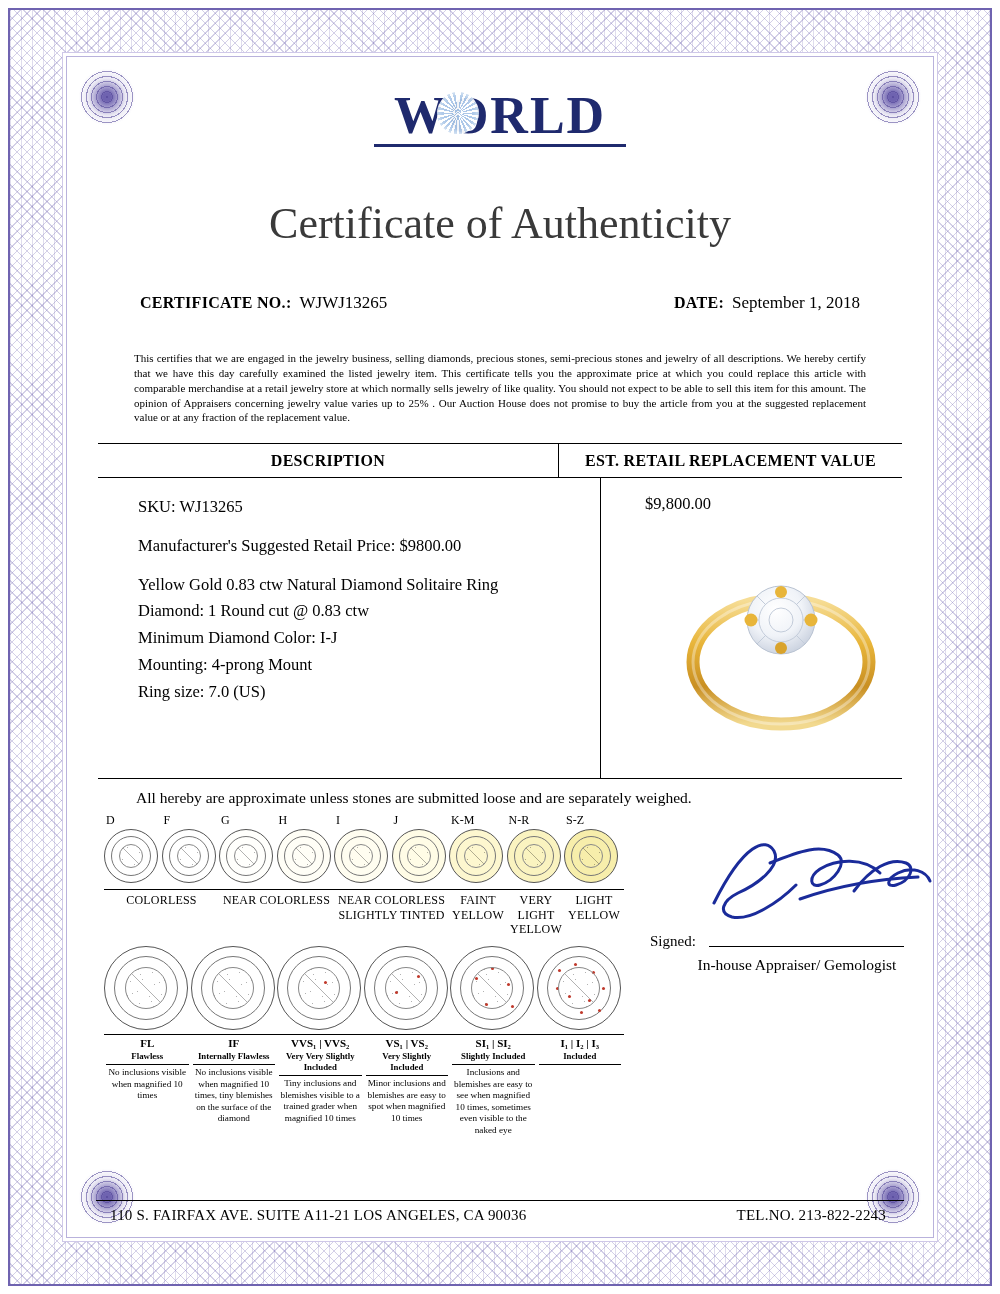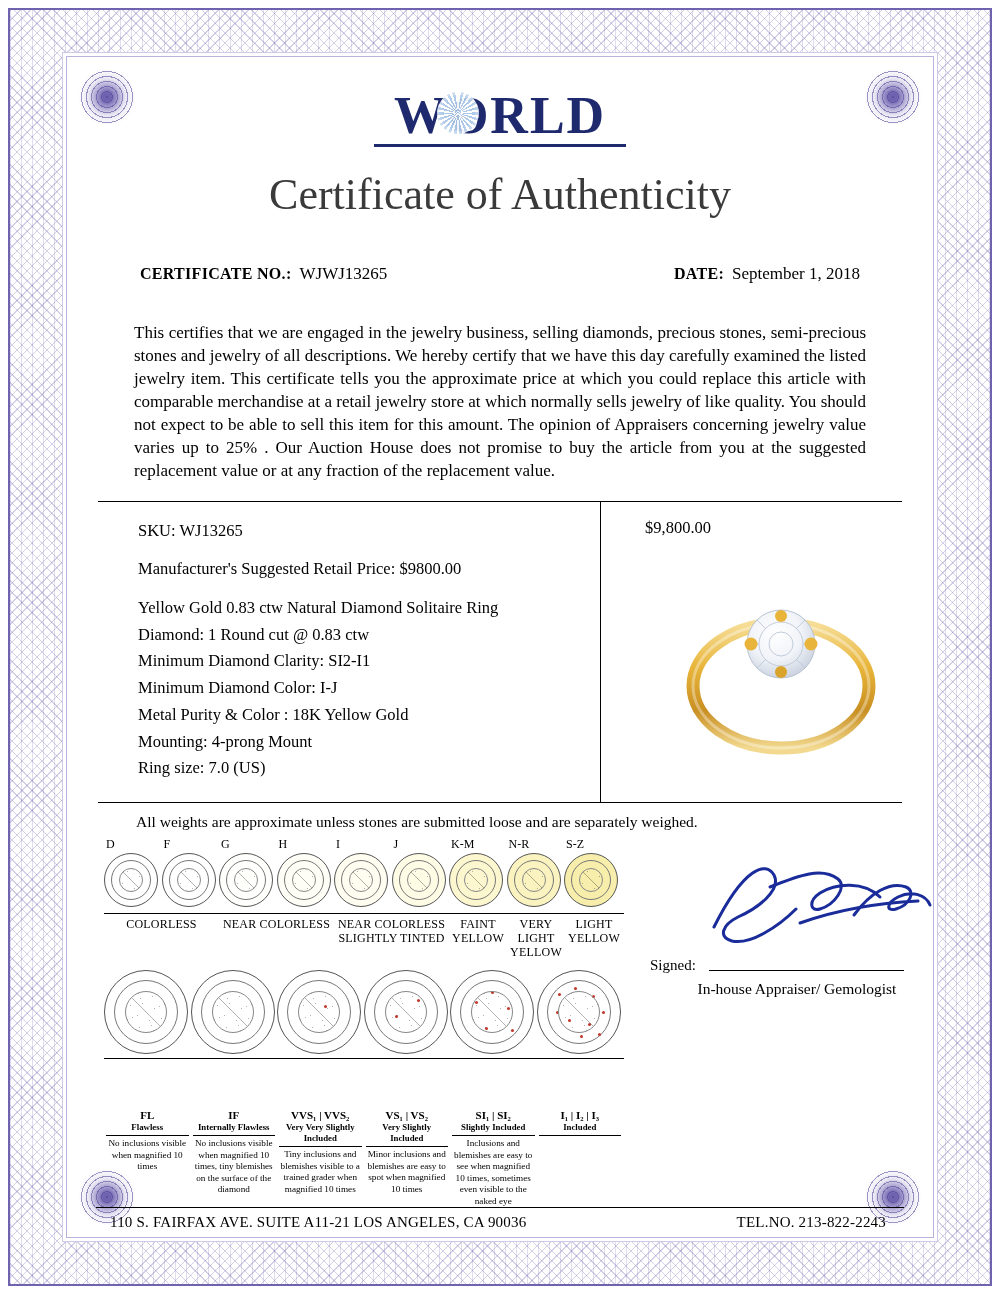--- a/index.html
+++ b/index.html
@@ -119,21 +119,21 @@
     justify-content: space-between;
     align-items: baseline;
     font-size: 17px;
     padding: 0 44px 0 44px;
     margin-bottom: 38px;
   }
   .meta-label { font-weight: bold; font-variant: small-caps; font-size: 16px; letter-spacing: .3px; }
   .meta-value { margin-left: 8px; }
 
   .statement {
-    font-size: 17px;
+    font-size: 11px;
     line-height: 1.35;
     text-align: justify;
     padding: 0 38px;
     margin-bottom: 18px;
   }
 
   
   .table {
     border-top: 1.5px solid #000;
     border-bottom: 1.5px solid #000;
@@ -266,21 +266,21 @@
   .incl { position: absolute; width: 3px; height: 3px; background: #c0392b; border-radius: 50%; }
   .clarity-labels { display: flex; border-top: 1px solid #000; margin-top: 4px; }
   .cl-cell {
     width: 86.5px;
     text-align: center;
     font-size: 9.2px;
     line-height: 1.25;
     padding: 2px 2px 0;
     box-sizing: border-box;
   }
-  .cl-code { font-size: 11px; font-weight: bold; margin-top: 48px; }
+  .cl-code { font-size: 11px; font-weight: bold; }
   .cl-name { font-size: 8.8px; font-weight: bold; border-bottom: 1px solid #000; padding-bottom: 2px; margin-bottom: 2px; }
 
   .signature {
     flex: 1;
     padding-left: 26px;
     padding-top: 44px;
     position: relative;
   }
   .sig-svg { position: absolute; left: 80px; top: 20px; }
   .sig-line {
@@ -330,31 +330,33 @@
         <span class="meta-label">CERTIFICATE NO.:</span><span class="meta-value">WJWJ13265</span>
       </div>
       <div>
         <span class="meta-label">DATE:</span><span class="meta-value">September 1, 2018</span>
       </div>
     </div>
 
     <div class="statement">This certifies that we are engaged in the jewelry business, selling diamonds, precious stones, semi-precious stones and jewelry of all descriptions.  We hereby certify that we have this day carefully examined the listed jewelry item.  This certificate tells you the approximate price at which you could replace this article with comparable merchandise at a retail jewelry store at which normally sells jewelry of like quality.  You should not expect to be able to sell this item for this amount.  The opinion of Appraisers concerning jewelry value varies up to 25% .   Our Auction House does not promise to buy the article from you at the suggested replacement value or at any fraction of the replacement value.</div>
 
     <div class="table">
+      <div class="thead">
+        <div class="th desc">DESCRIPTION</div>
+        <div class="th value">EST. RETAIL REPLACEMENT VALUE</div>
+      </div>
       <div class="tbody">
         <div class="td-desc">
           <div>SKU: WJ13265</div>
           <div class="gap"></div>
           <div>Manufacturer's Suggested Retail Price: $9800.00</div>
           <div class="gap"></div>
           <div>Yellow Gold 0.83 ctw Natural Diamond Solitaire Ring</div>
           <div>Diamond: 1 Round cut @ 0.83 ctw</div>
-          <div> Minimum Diamond Clarity: SI2-I1</div>
           <div> Minimum Diamond Color: I-J</div>
-          <div>Metal Purity &amp; Color : 18K Yellow Gold</div>
           <div> Mounting: 4-prong Mount</div>
           <div>Ring size: 7.0 (US)</div>
         </div>
         <div class="td-value">
           <div>$9,800.00</div>
           <div class="ring-wrap">
             <svg class="ring-svg" width="300" height="190" viewBox="0 0 300 190" aria-hidden="true">
               <defs>
                 <linearGradient id="goldBand" x1="0" y1="0" x2="0" y2="1">
                   <stop offset="0%" stop-color="#f6dd96"></stop>
@@ -385,21 +387,21 @@
               <circle cx="120" cy="68" r="6.5" fill="#e8b53a"></circle>
               <circle cx="180" cy="68" r="6.5" fill="#e8b53a"></circle>
               <circle cx="150" cy="40" r="6" fill="#e8b53a"></circle>
               <circle cx="150" cy="96" r="6" fill="#d9a32c"></circle>
             </svg>
           </div>
         </div>
       </div>
     </div>
 
-    <div class="weights-note">All weights are approximate unless stones are submitted loose and are separately weighed.</div>
+    <div class="weights-note">All hereby are approximate unless stones are submitted loose and are separately weighed.</div>
 
     <div class="grading">
       <div class="charts">
 
         <div class="color-row">
           <div class="color-cell">
             <div class="color-letter">D</div>
             <div class="dia-circle" style="background:#ffffff"></div>
           </div>
           <div class="color-cell">

